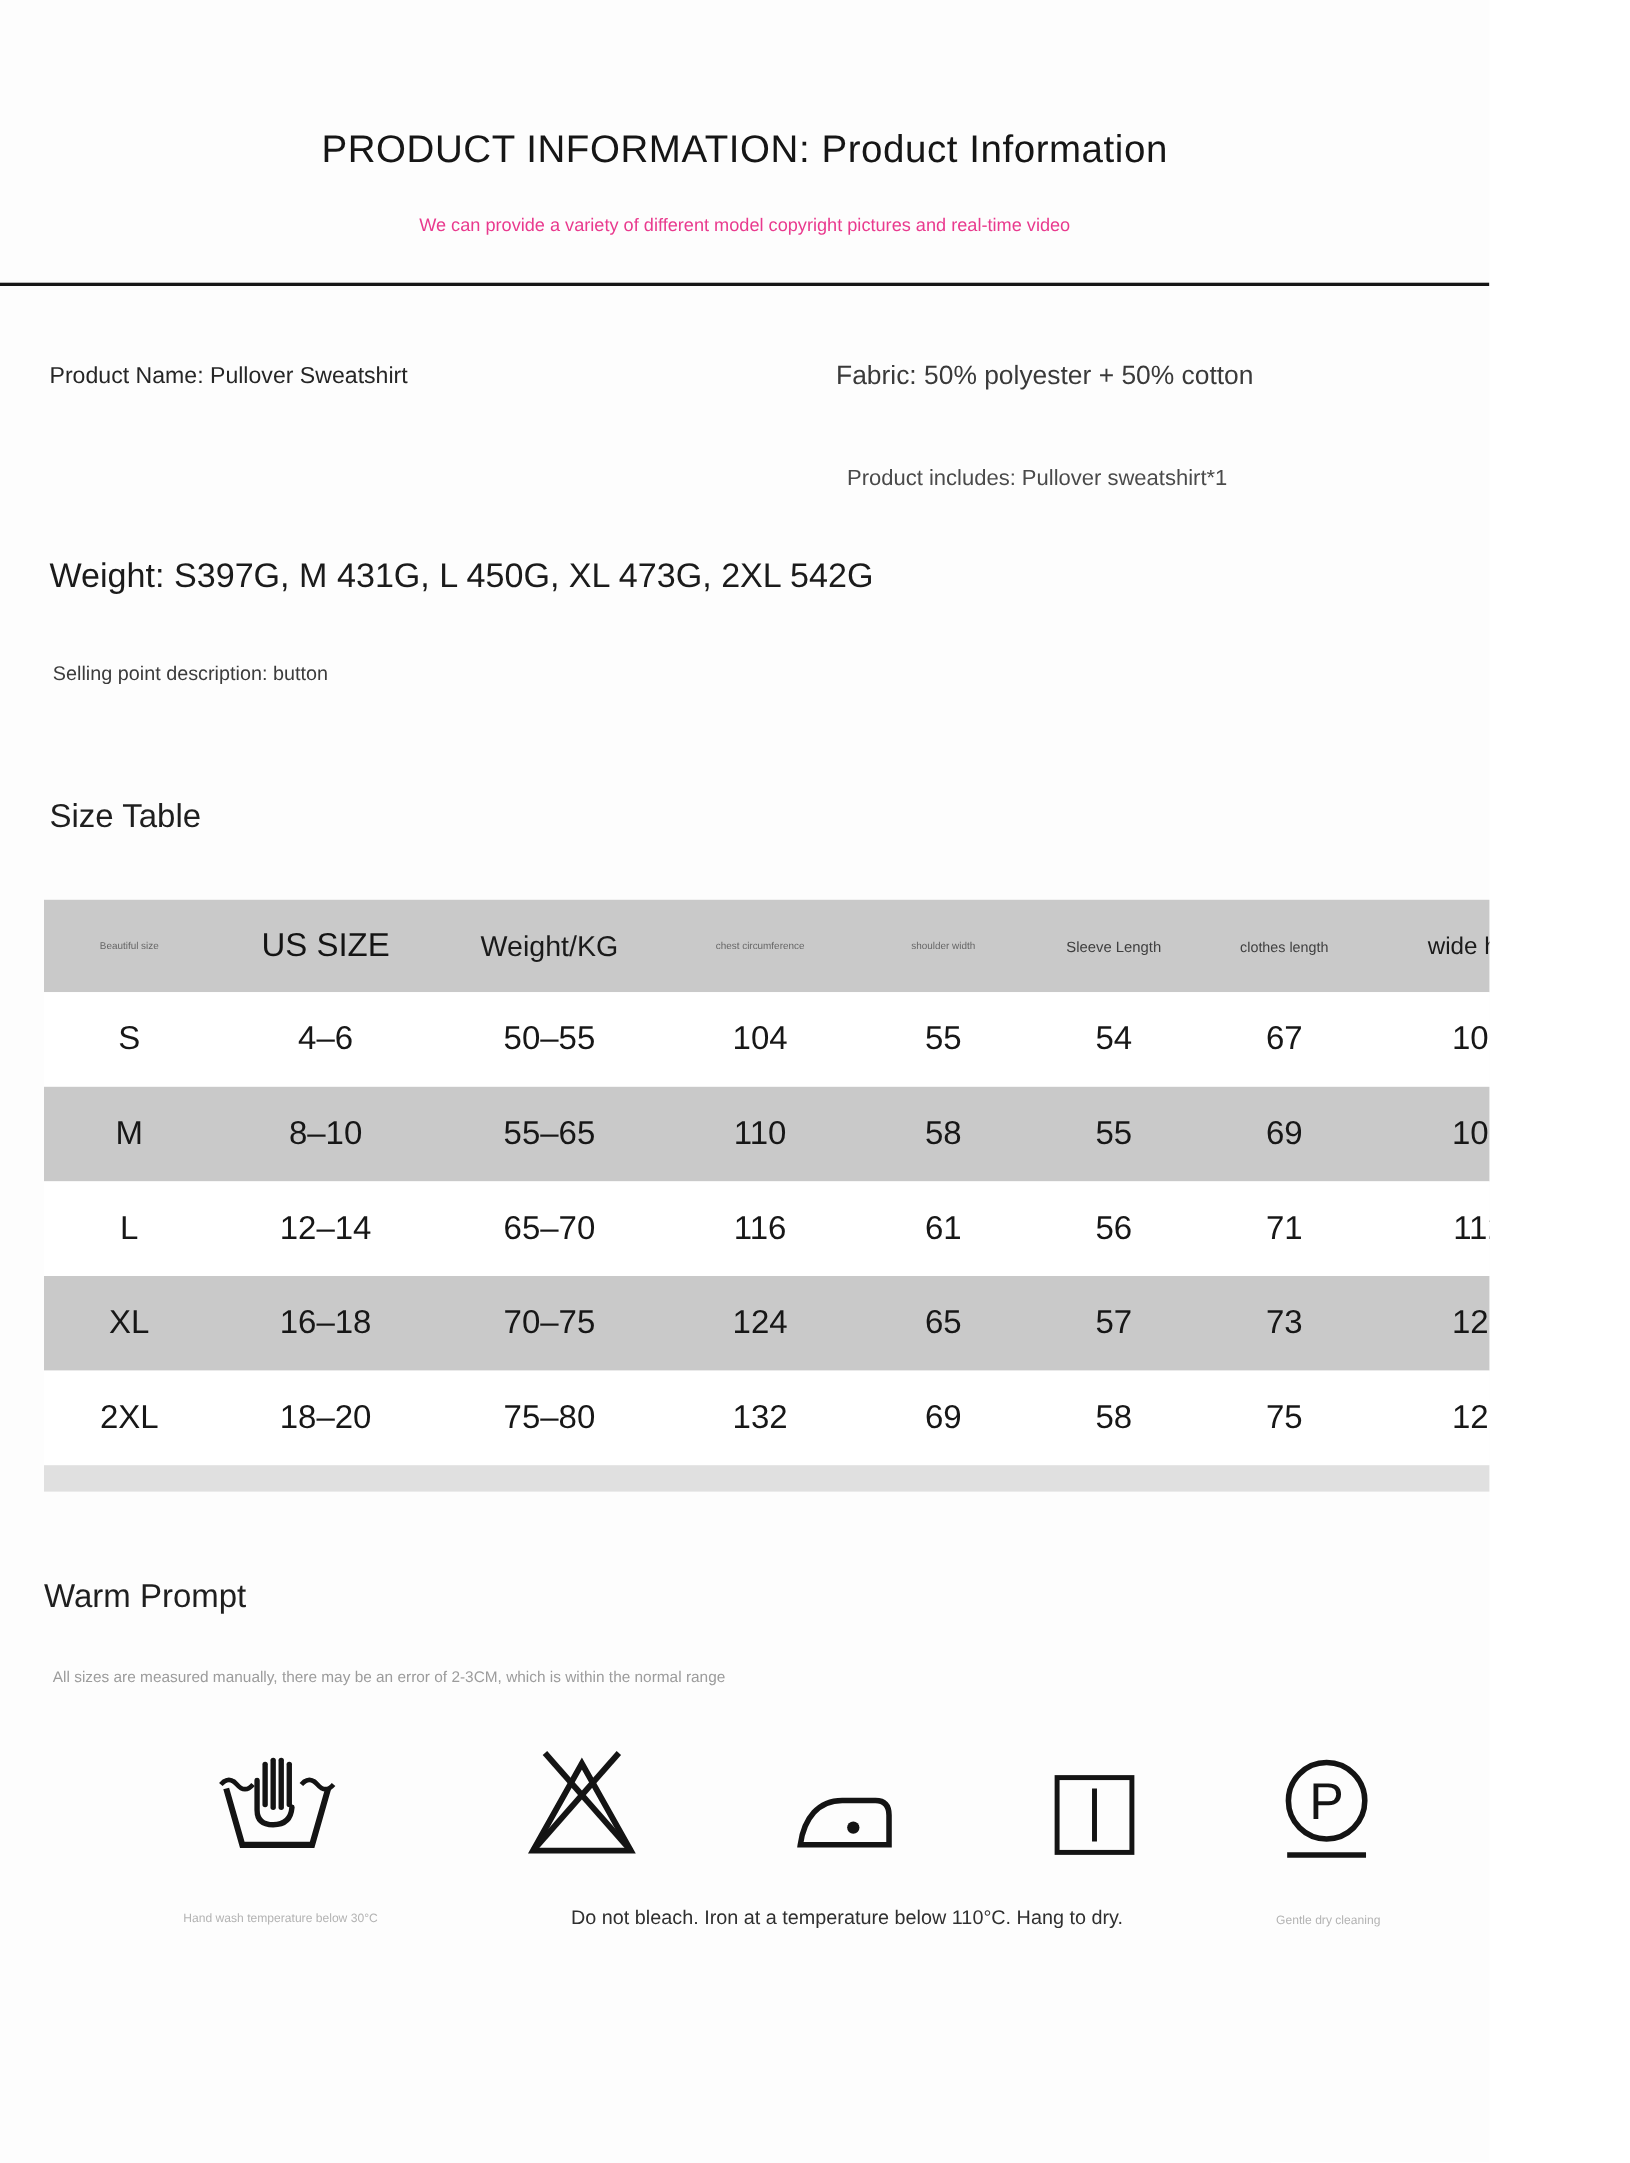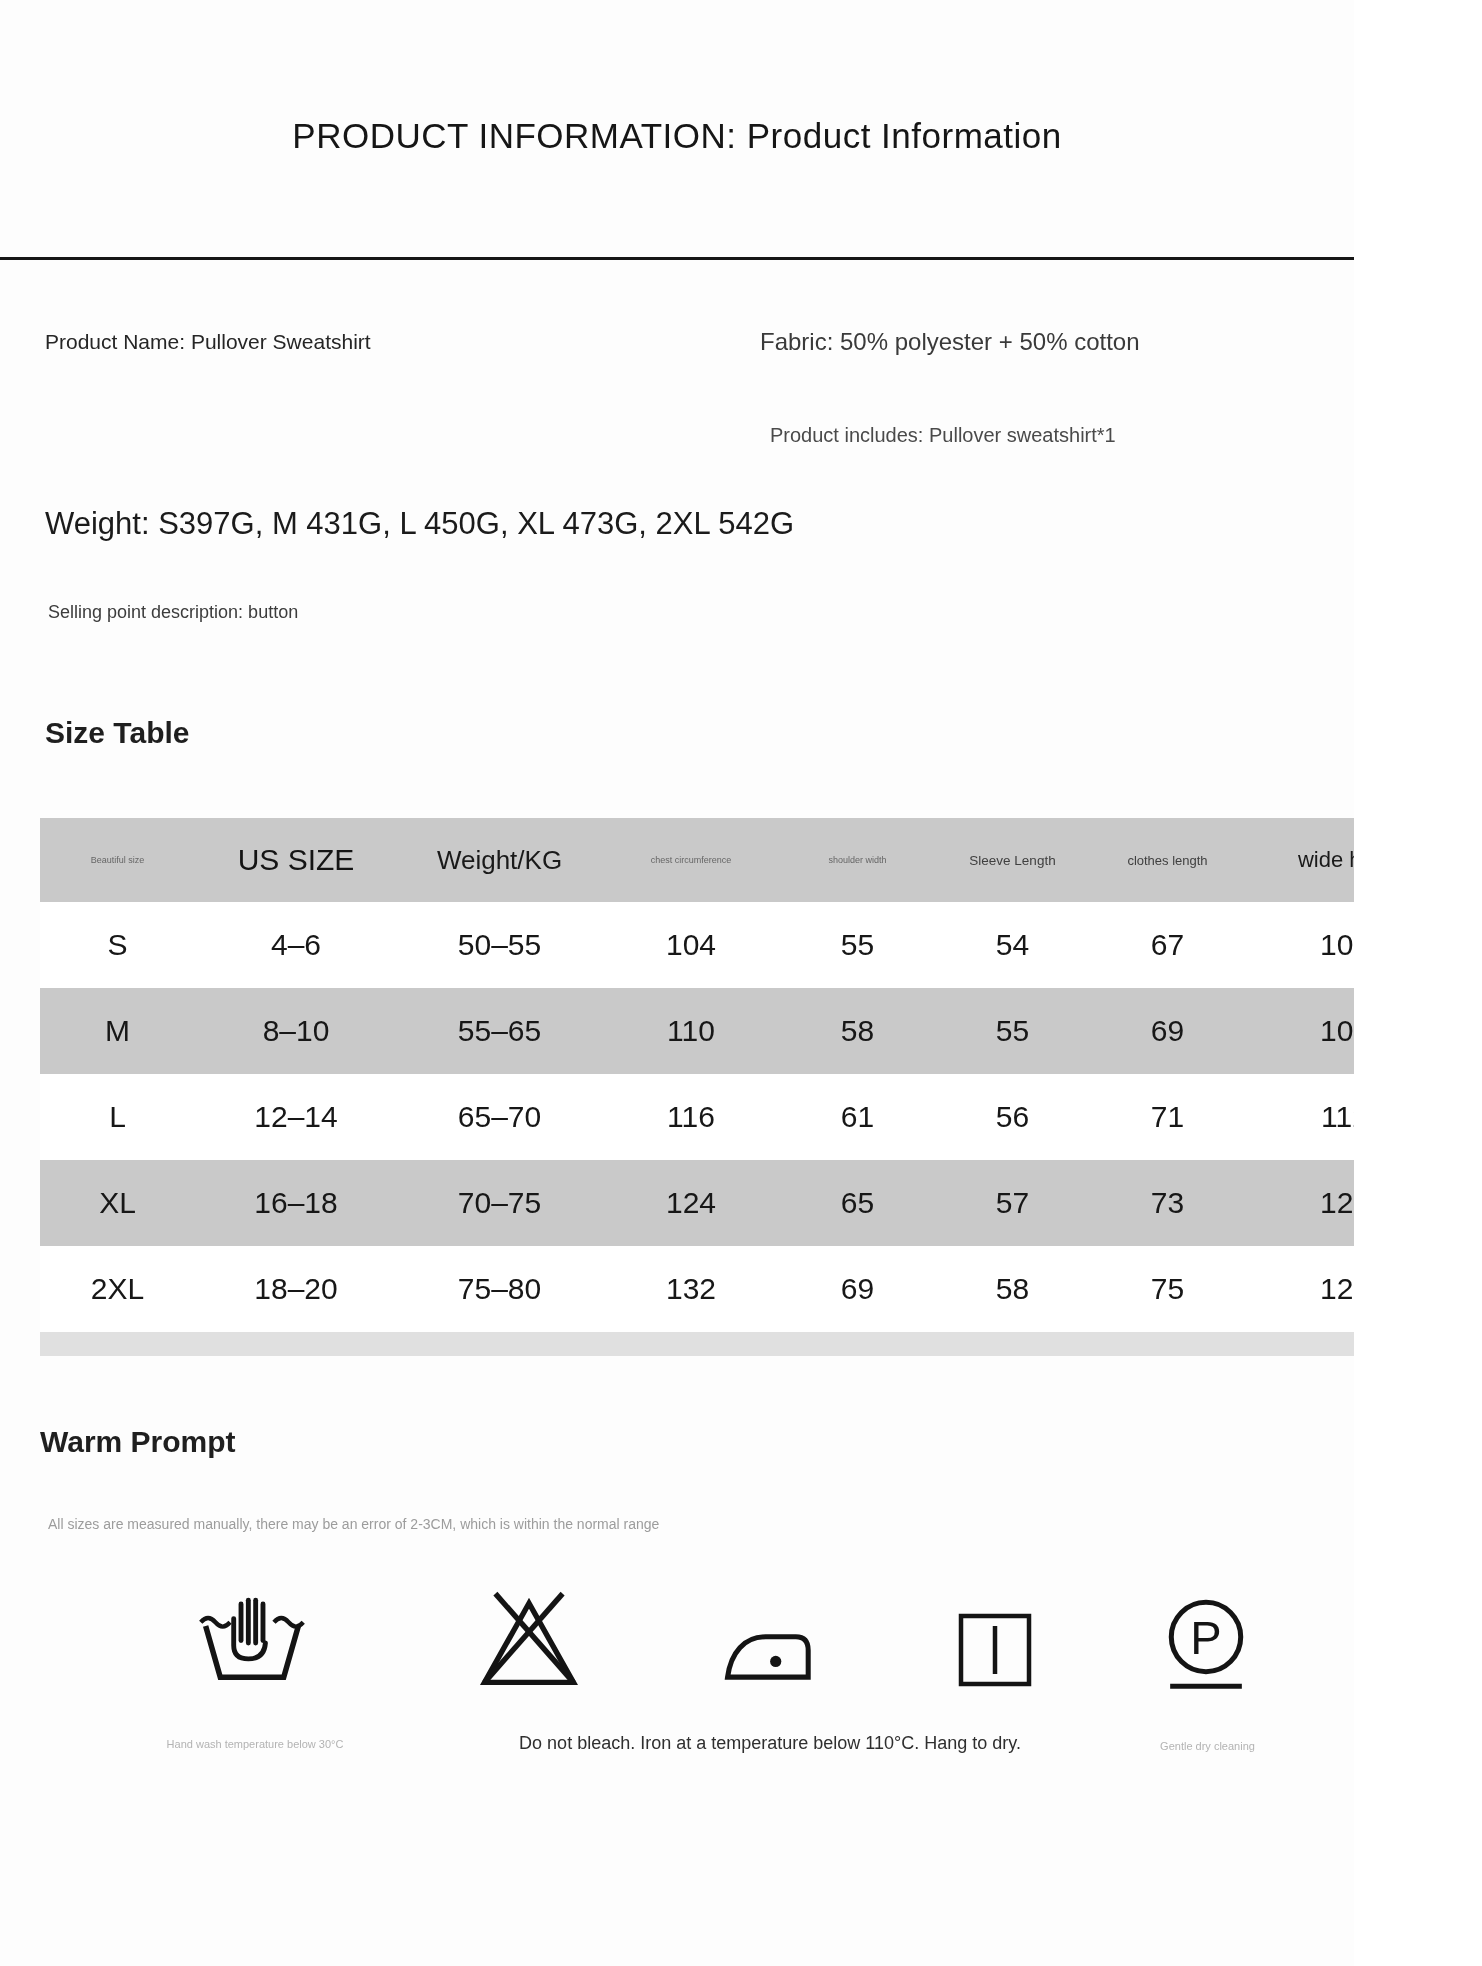--- a/index.html
+++ b/index.html
@@ -14,21 +14,21 @@
   .page-subtitle{left:0;top:196px;width:100%;font-size:16.5px;color:#e93a8e;font-weight:500;}
   .divider{left:0;top:257px;width:100%;height:3px;background:#161616;}
 
   .product-name{left:45px;top:330px;font-size:21px;color:#262626;}
   .fabric{left:760px;top:328px;font-size:24px;color:#3a3a3a;}
   .part-number{left:45px;top:416px;font-size:30px;font-weight:500;color:#1b1b1b;}
   .includes{left:770px;top:424px;font-size:20px;color:#4a4a4a;}
   .weight{left:45px;top:506px;font-size:31px;font-weight:500;color:#1b1b1b;}
   .selling-point{left:48px;top:602px;font-size:18px;color:#3c3c3c;}
 
-  .section-heading{font-size:30px;font-weight:700;color:#1f1f1f;}
+  .section-heading{font-size:30px;font-weight:400;color:#1f1f1f;margin-top:10px;}
   .size-table-heading{left:45px;top:716px;}
   .warm-prompt-heading{left:40px;top:1425px;}
 
   .size-table{left:40px;top:818px;width:1405px;}
   .trow{display:grid;grid-template-columns:155px 202px 205px 178px 155px 155px 155px 200px;align-items:center;}
   .thead{height:84px;background:#c9c9c9;}
   .tbody-row{height:86px;background:#ffffff;}
   .tbody-row.stripe{background:#c9c9c9;}
   .tfoot-strip{height:24px;background:#e0e0e0;}
   .cell{text-align:center;font-size:30px;color:#171717;}
@@ -51,20 +51,21 @@
   .care-label-left{left:100px;top:1738px;width:310px;font-size:11px;color:#b3b3b3;}
   .care-label-center{left:420px;top:1733px;width:700px;font-size:18px;color:#2f2f2f;}
   .care-label-right{left:1095px;top:1740px;width:225px;font-size:11px;color:#b3b3b3;}
 </style>
 </head>
 <body>
 
 <div class="canvas">
 
   <div class="abs page-title center-text">PRODUCT INFORMATION: Product Information</div>
+  <div class="abs page-subtitle center-text">We can provide a variety of different model copyright pictures and real-time video</div>
   <div class="abs divider"></div>
 
   <div class="abs product-name">Product Name: Pullover Sweatshirt</div>
   <div class="abs fabric">Fabric: 50% polyester + 50% cotton</div>
   <div class="abs includes">Product includes: Pullover sweatshirt*1</div>
   <div class="abs weight">Weight: S397G, M 431G, L 450G, XL 473G, 2XL 542G</div>
   <div class="abs selling-point">Selling point description: button</div>
 
   <div class="abs section-heading size-table-heading">Size Table</div>
 

